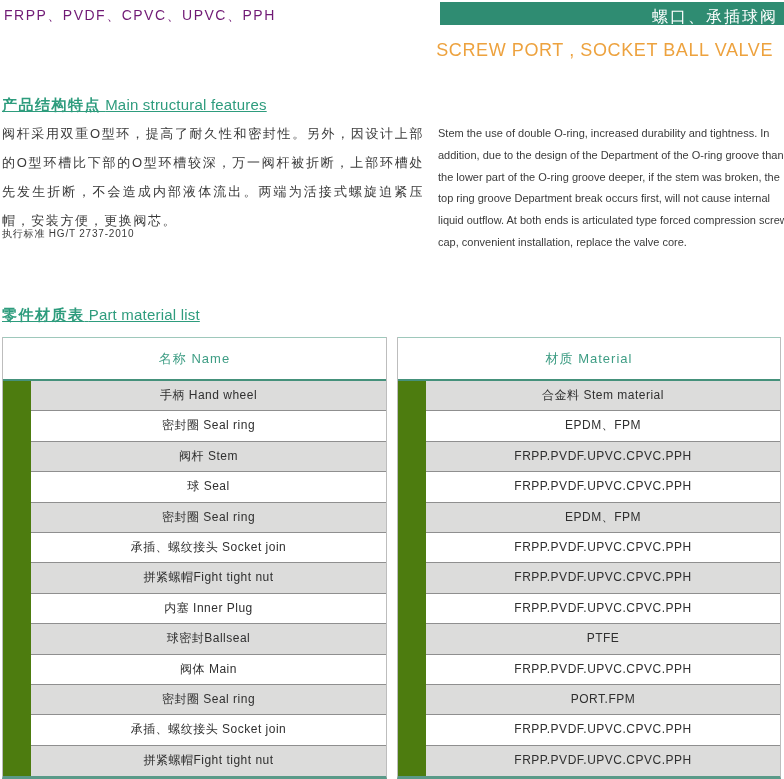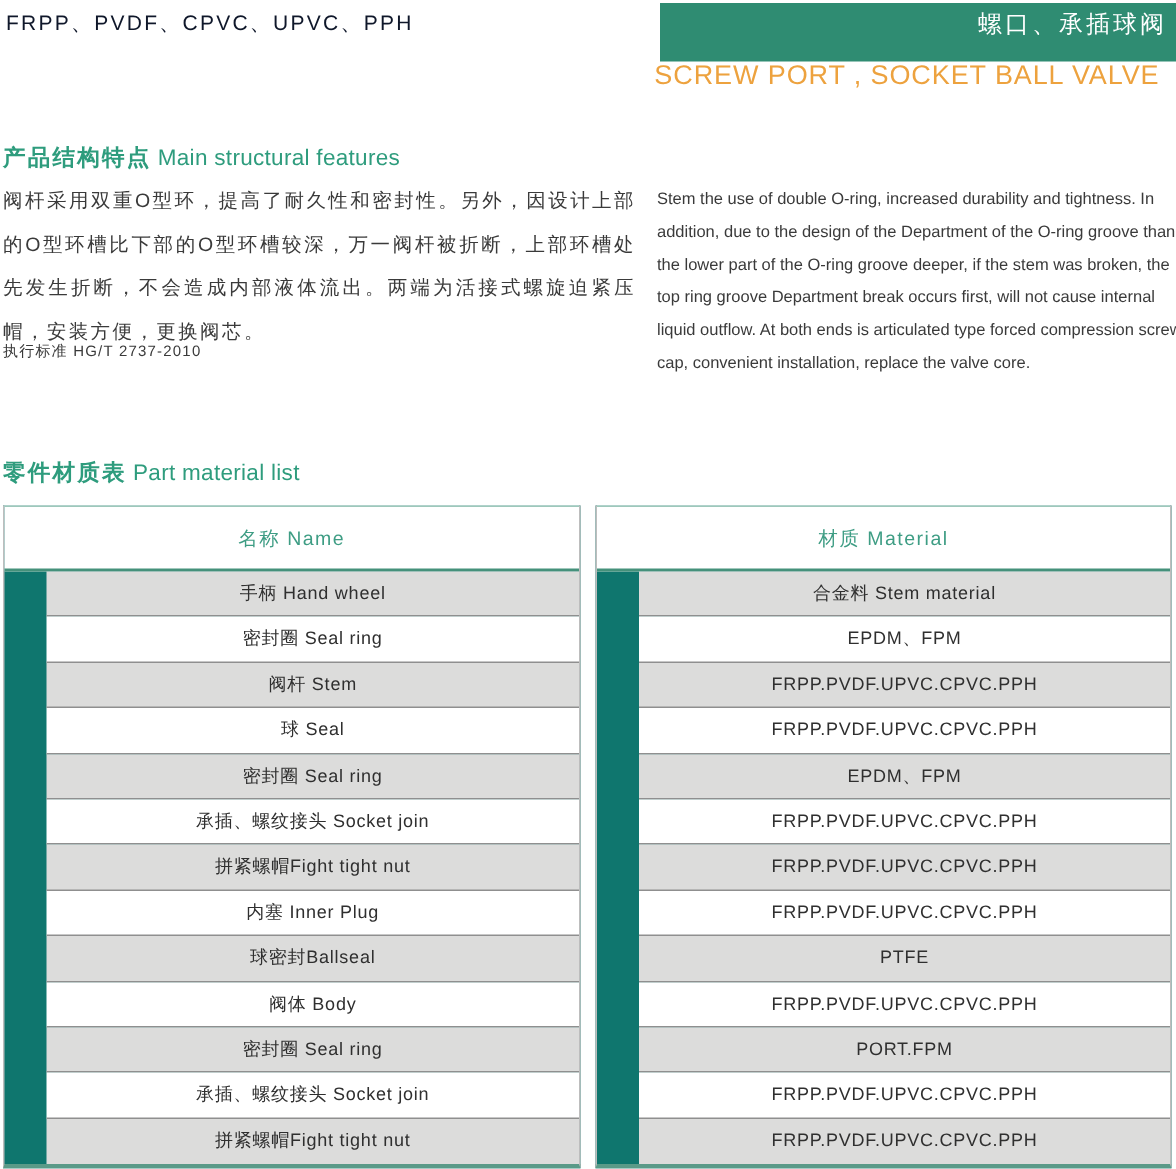--- a/index.html
+++ b/index.html
@@ -14,43 +14,43 @@
     --header-bottom-border:#45917b;
     --table-bottom-border:#5a9a88;
     --text-dark:#3a3a3a;
   }
   *{margin:0;padding:0;box-sizing:border-box;}
   html,body{width:784px;height:779px;overflow:hidden;background:#ffffff;
     font-family:"Liberation Sans","DejaVu Sans",sans-serif;}
   .abs{position:absolute;}
   #page{position:relative;width:784px;height:779px;background:#fff;}
 
-  .materials-line{left:4px;top:7px;font-size:14px;letter-spacing:1.5px;color:#0f172a;}
+  .materials-line{left:4px;top:7px;font-size:14px;letter-spacing:1.5px;color:#701a75;}
 
-  .banner{left:440px;top:2px;width:344px;height:39px;background:var(--banner-green);
+  .banner{left:440px;top:2px;width:344px;height:23px;background:var(--banner-green);
     color:#ffffff;font-size:16px;line-height:29px;text-align:right;padding-right:6px;
     letter-spacing:2px;}
   .subtitle{left:433px;top:40px;width:340px;text-align:right;color:var(--accent-orange);
     font-size:18px;letter-spacing:0.6px;}
 
-  .section-title{font-size:15px;color:var(--title-green);}
+  .section-title{font-size:15px;color:var(--title-green);text-decoration:underline;}
   .section-title .zh{font-weight:bold;letter-spacing:1.5px;}
   .section-title .en{font-weight:normal;letter-spacing:0.2px;}
   .features-title{left:2px;top:96px;}
   .parts-title{left:2px;top:306px;}
 
   .zh-paragraph{left:2px;top:119px;width:422px;font-size:13px;line-height:29px;
     letter-spacing:1.6px;text-align:justify;color:var(--text-dark);}
   .standard-line{left:2px;top:227px;font-size:10px;letter-spacing:0.8px;color:var(--text-dark);}
   .en-paragraph{left:438px;top:123px;width:356px;font-size:11px;line-height:21.8px;
     color:var(--text-dark);}
 
   .tcol{position:absolute;top:337px;border-left:1px solid var(--col-border);
     border-right:1px solid var(--col-border);border-bottom:3px solid var(--table-bottom-border);
-    background:#0f766e;}
+    background:#4d7c0f;}
   .tcol.names{left:2px;width:385px;}
   .tcol.materials{left:397px;width:384px;}
   .thead{height:44px;line-height:41px;text-align:center;background:#fff;
     color:var(--header-text-green);font-size:13px;letter-spacing:1px;
     border-top:1px solid var(--header-top-border);
     border-bottom:2px solid var(--header-bottom-border);}
   .trow{height:30.4px;line-height:29.4px;text-align:center;font-size:12px;
     color:#2f2f2f;letter-spacing:0.5px;border-bottom:1px solid var(--row-border);
     background:#fff;margin-left:28px;}
   .trow:last-child{border-bottom:none;}
@@ -88,21 +88,21 @@
     <div class="rows" id="name-rows">
         <div class="trow odd">手柄 Hand wheel</div>
         <div class="trow">密封圈 Seal ring</div>
         <div class="trow odd">阀杆 Stem</div>
         <div class="trow">球 Seal</div>
         <div class="trow odd">密封圈 Seal ring</div>
         <div class="trow">承插、螺纹接头 Socket join</div>
         <div class="trow odd">拼紧螺帽Fight tight nut</div>
         <div class="trow">内塞 Inner Plug</div>
         <div class="trow odd">球密封Ballseal</div>
-        <div class="trow">阀体 Body</div>
+        <div class="trow">阀体 Main</div>
         <div class="trow odd">密封圈 Seal ring</div>
         <div class="trow">承插、螺纹接头 Socket join</div>
         <div class="trow odd">拼紧螺帽Fight tight nut</div>
       </div>
   </div>
 
   <div class="tcol materials">
     <div class="thead">材质 Material</div>
     <div class="rows" id="material-rows">
         <div class="trow odd">合金料 Stem material</div>

